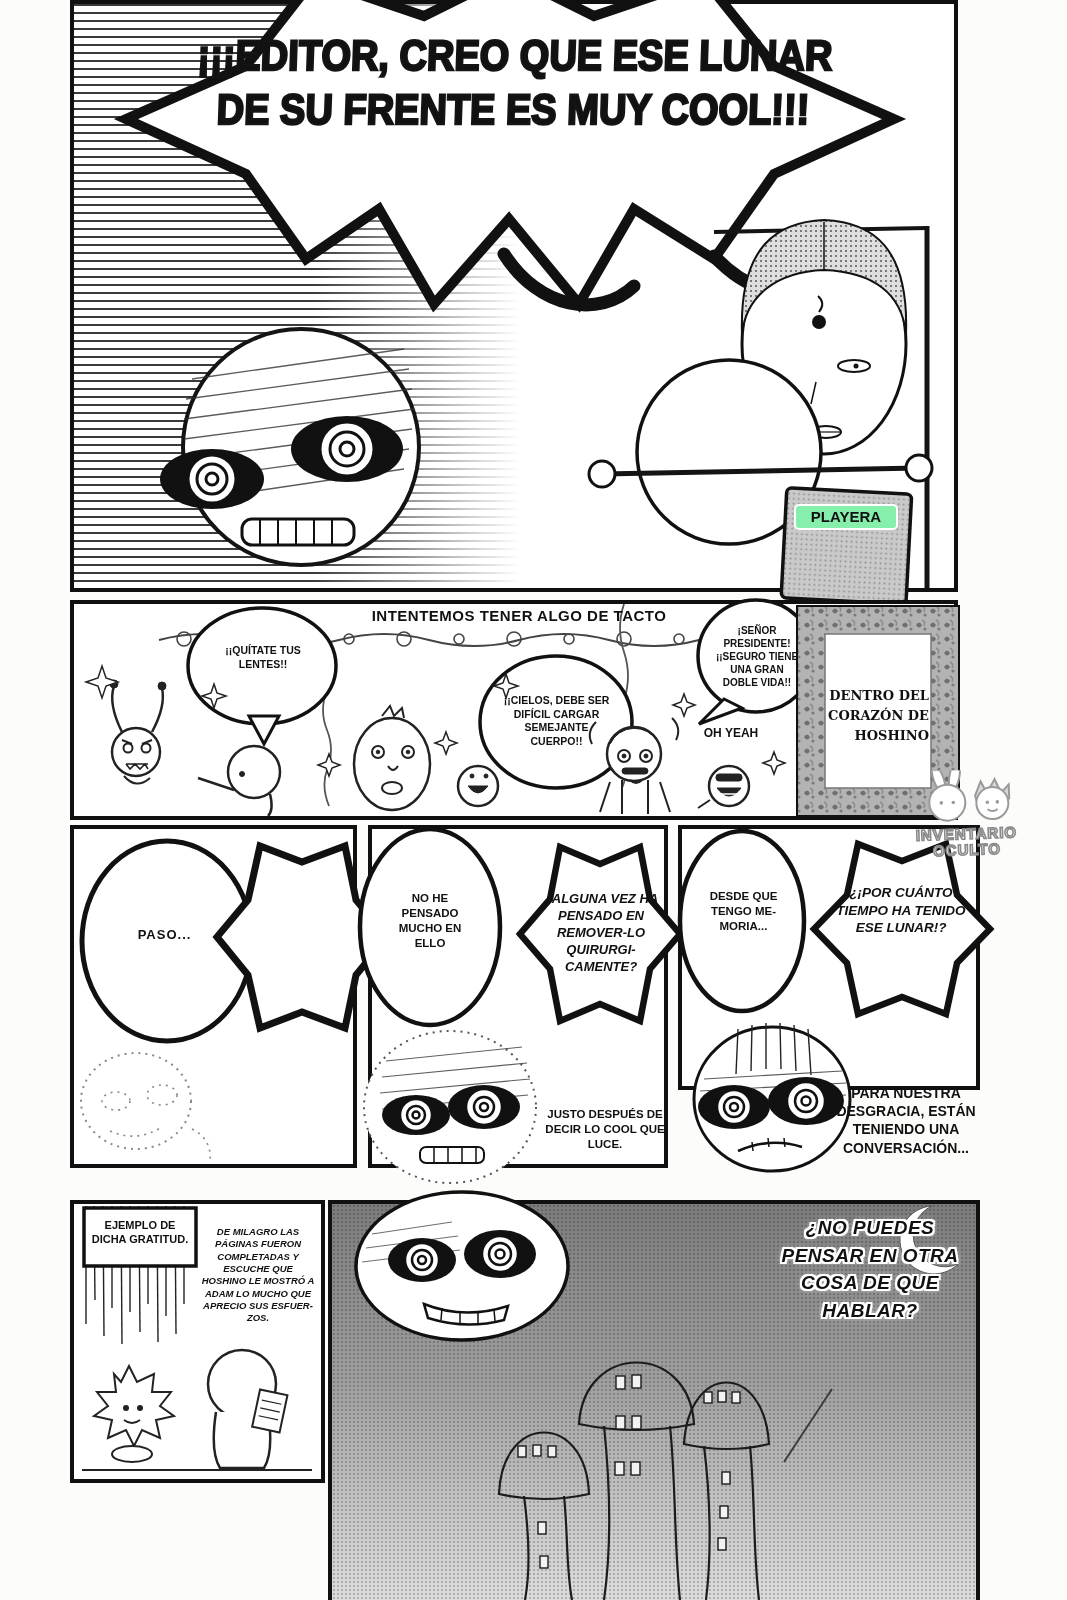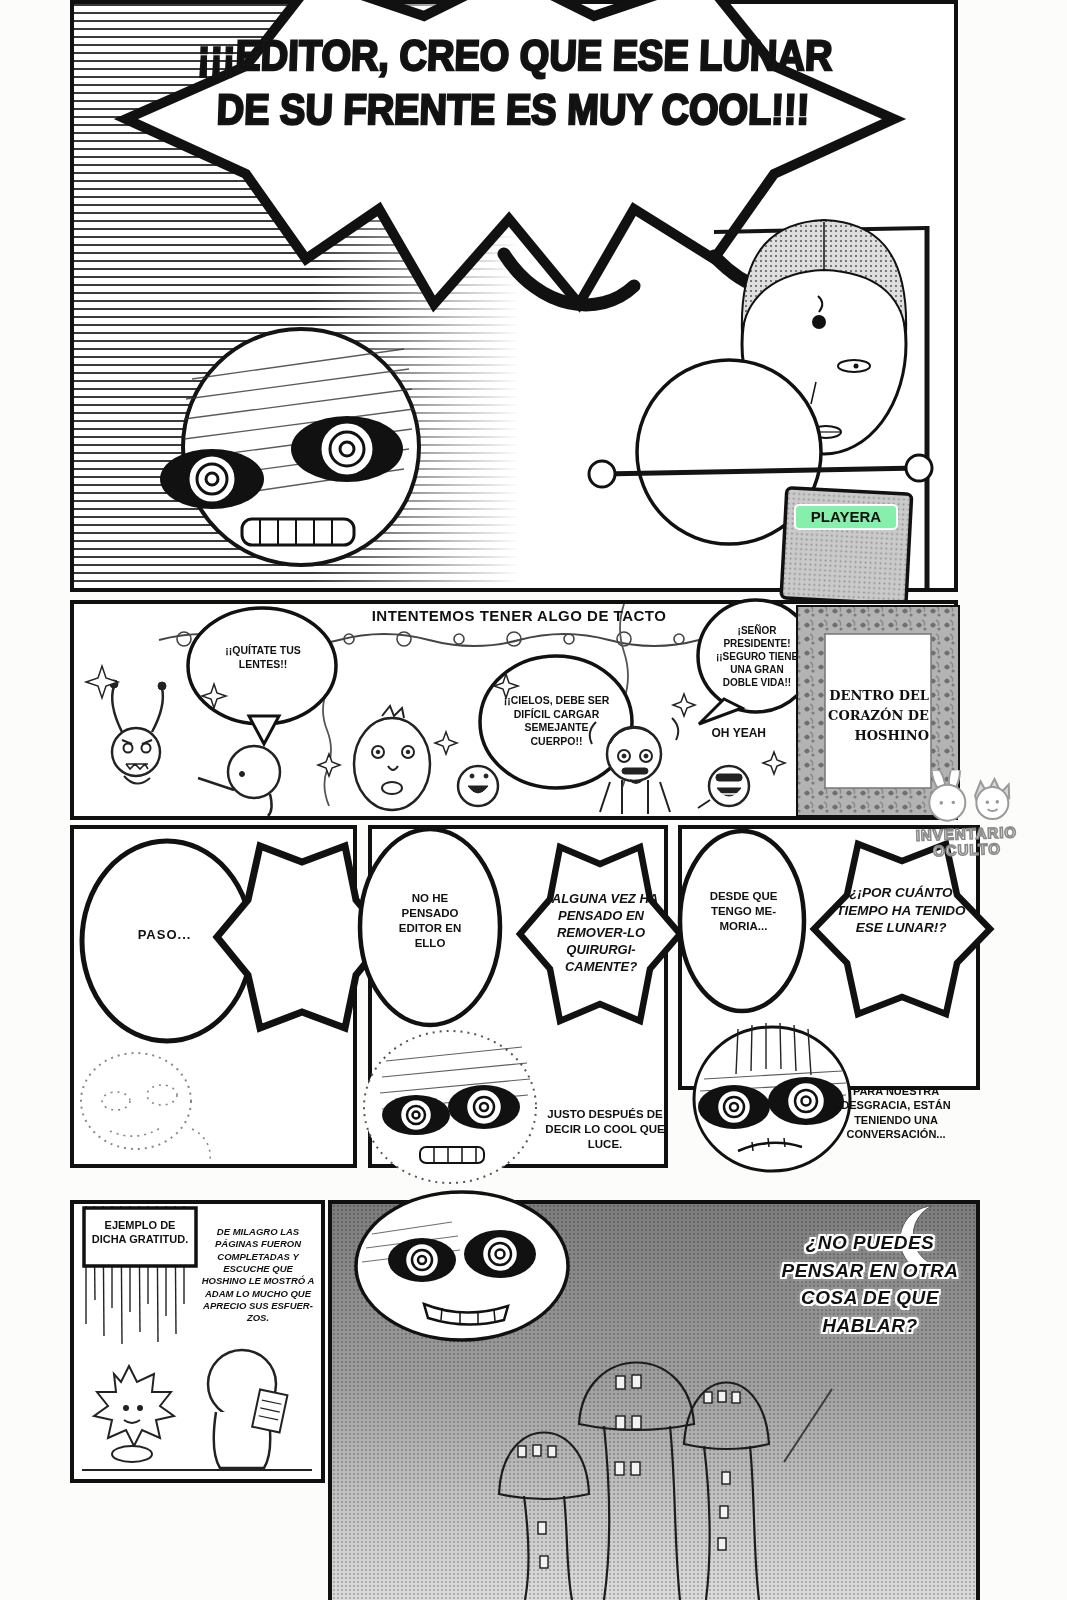--- a/index.html
+++ b/index.html
@@ -4,21 +4,21 @@
 <style>
   html,body{margin:0;padding:0;background:#ffffff;width:1067px;height:1600px;overflow:hidden;}
   .page{position:relative;width:1067px;height:1600px;background:#fcfcfa;font-family:"Liberation Sans",sans-serif;color:#111;}
   .panel{position:absolute;background:#ffffff;border:4px solid #101010;box-sizing:border-box;}
   svg.art{position:absolute;left:0;top:0;overflow:visible;}
   .txt{position:absolute;text-align:center;color:#111;font-weight:700;line-height:1.3;z-index:5;}
   .shout-big{font-size:38px;font-weight:900;letter-spacing:0px;line-height:1.28;
              -webkit-text-stroke:2.2px #141414;transform:skewX(-2deg) scaleY(1.12);}
   .shout{font-style:italic;font-weight:900;}
   .whiteline{text-shadow:2px 0 0 #fff,-2px 0 0 #fff,0 2px 0 #fff,0 -2px 0 #fff,
-             2px 2px 0 #fff,-2px -2px 0 #fff,2px -2px 0 #fff,-2px 2px 0 #fff,0 0 6px #fff;margin-top:15px;}
+             2px 2px 0 #fff,-2px -2px 0 #fff,2px -2px 0 #fff,-2px 2px 0 #fff,0 0 6px #fff;}
   .speedlines{position:absolute;left:0;top:0;width:460px;height:584px;
     background:repeating-linear-gradient(180deg,#181818 0 2px,transparent 2px 8px);
     -webkit-mask-image:linear-gradient(90deg,#000 52%,transparent 97%);
             mask-image:linear-gradient(90deg,#000 52%,transparent 97%);opacity:.85;}
   .night-bg{position:absolute;left:0;top:0;width:100%;height:100%;
     background-image:radial-gradient(rgba(0,0,0,.20) 1px,transparent 1.4px),
                      linear-gradient(#7c7c7c 0%,#9f9f9f 45%,#c9c9c9 80%,#dcdcdc 100%);
     background-size:4px 4px,100% 100%;}
   .serifbox{font-family:"DejaVu Serif","Liberation Serif",serif;text-align:right;}
   .watermark{position:absolute;left:898px;top:770px;width:136px;height:104px;z-index:9;
@@ -219,21 +219,21 @@
 
       <g>
         <rect x="723" y="2" width="162" height="210" fill="url(#leafy)" stroke="#111" stroke-width="2"></rect>
         <rect x="751" y="30" width="106" height="154" fill="#fff" stroke="#777" stroke-width="1.5"></rect>
       </g>
     </svg>
     <span class="txt" style="left:290px;top:2px;width:310px;font-size:15px;letter-spacing:.5px;">INTENTEMOS TENER ALGO DE TACTO</span>
     <span class="txt" style="left:143px;top:40px;width:92px;font-size:10.5px;">¡¡QUÍTATE TUS LENTES!!</span>
     <span class="txt" style="left:425px;top:90px;width:115px;font-size:10.5px;">¡¡CIELOS, DEBE SER DIFÍCIL CARGAR SEMEJANTE CUERPO!!</span>
     <span class="txt" style="left:638px;top:20px;width:90px;font-size:10px;">¡SEÑOR PRESIDENTE! ¡¡SEGURO TIENE UNA GRAN DOBLE VIDA!!</span>
-    <span class="txt" style="left:622px;top:122px;width:70px;font-size:12px;text-align:right;">OH YEAH</span>
+    <span class="txt" style="left:622px;top:122px;width:70px;font-size:12px;">OH YEAH</span>
     <span class="txt serifbox" style="left:753px;top:82px;width:102px;font-size:13px;line-height:1.55;">DENTRO DEL CORAZÓN DE HOSHINO</span>
   </section>
 
   <section class="panel" style="left:70px;top:825px;width:287px;height:343px;">
     <svg class="art" width="279" height="335" viewBox="0 0 279 335">
       <ellipse cx="93" cy="112" rx="85" ry="100" fill="#fff" stroke="#111" stroke-width="5"></ellipse>
       <polygon points="313,108 282,146 271,199 228,183 186,199 174,146 143,108 174,71 186,17 228,33 271,17 282,71" fill="#fff" stroke="#111" stroke-width="7" stroke-linejoin="miter"></polygon>
       <g stroke="#888" fill="none" stroke-dasharray="2 5">
         <ellipse cx="62" cy="272" rx="55" ry="48" stroke-width="2"></ellipse>
         <ellipse cx="42" cy="272" rx="14" ry="9" stroke-width="1.6"></ellipse>
@@ -267,21 +267,21 @@
         <circle cx="112" cy="278" r="4" fill="none" stroke="#111" stroke-width="2.5"></circle>
         <rect x="48" y="318" width="64" height="16" rx="6" fill="#fff" stroke="#111" stroke-width="2"></rect>
         <g stroke="#111" stroke-width="1.5">
           <line x1="62" y1="318" x2="62" y2="334"></line>
             <line x1="76" y1="318" x2="76" y2="334"></line>
           <line x1="90" y1="318" x2="90" y2="334"></line>
             <line x1="104" y1="318" x2="104" y2="334"></line>
         </g>
       </g>
     </svg>
-    <span class="txt" style="left:12px;top:62px;width:92px;font-size:11.5px;">NO HE PENSADO EDITOR EN ELLO</span>
+    <span class="txt" style="left:12px;top:62px;width:92px;font-size:11.5px;">NO HE PENSADO MUCHO EN ELLO</span>
     <span class="txt shout" style="left:168px;top:62px;width:122px;font-size:13px;">¿ALGUNA VEZ HA PENSADO EN REMOVER-LO QUIRURGI-CAMENTE?</span>
     <span class="txt" style="left:168px;top:278px;width:130px;font-size:11.5px;">JUSTO DESPUÉS DE DECIR LO COOL QUE LUCE.</span>
   </section>
 
   <section class="panel" style="left:678px;top:825px;width:302px;height:265px;">
     <svg class="art" width="294" height="335" viewBox="0 0 294 335">
       <ellipse cx="60" cy="92" rx="62" ry="90" fill="#fff" stroke="#111" stroke-width="4.5"></ellipse>
       <polygon points="308,100 275,134 264,185 220,168 176,185 165,134 132,100 165,66 176,15 220,32 264,15 275,66" fill="#fff" stroke="#111" stroke-width="6.5" stroke-linejoin="miter"></polygon>
       <g>
         <ellipse cx="90" cy="270" rx="78" ry="72" fill="#fff" stroke="#111" stroke-width="3"></ellipse>
@@ -309,21 +309,21 @@
         <path d="M 56,322 q 32,-14 64,-4" fill="none" stroke="#111" stroke-width="2.5"></path>
         <g stroke="#111" stroke-width="1.5">
           <line x1="70" y1="313" x2="71" y2="322"></line>
             <line x1="86" y1="309" x2="87" y2="318"></line>
           <line x1="102" y1="309" x2="103" y2="318"></line>
         </g>
       </g>
     </svg>
     <span class="txt" style="left:14px;top:60px;width:95px;font-size:11.5px;">DESDE QUE TENGO ME-MORIA...</span>
     <span class="txt shout" style="left:148px;top:55px;width:142px;font-size:13.5px;">¿¡POR CUÁNTO TIEMPO HA TENIDO ESE LUNAR!?</span>
-    <span class="txt" style="left:144px;top:255px;width:140px;font-size:11px;">PARA NUESTRA DESGRACIA, ESTÁN TENIENDO UNA CONVERSACIÓN...</span>
+    <span class="txt" style="left:154px;top:255px;width:140px;font-size:14px;">PARA NUESTRA DESGRACIA, ESTÁN TENIENDO UNA CONVERSACIÓN...</span>
   </section>
 
   <section class="panel" style="left:70px;top:1200px;width:255px;height:283px;">
     <svg class="art" width="247" height="275" viewBox="0 0 247 275">
       <g stroke="#222" stroke-width="1.4">
         <line x1="12" y1="2" x2="12" y2="120"></line>
           <line x1="20" y1="2" x2="21" y2="96"></line>
         <line x1="29" y1="2" x2="30" y2="132"></line>
           <line x1="38" y1="2" x2="38" y2="104"></line>
         <line x1="47" y1="2" x2="48" y2="140"></line>

